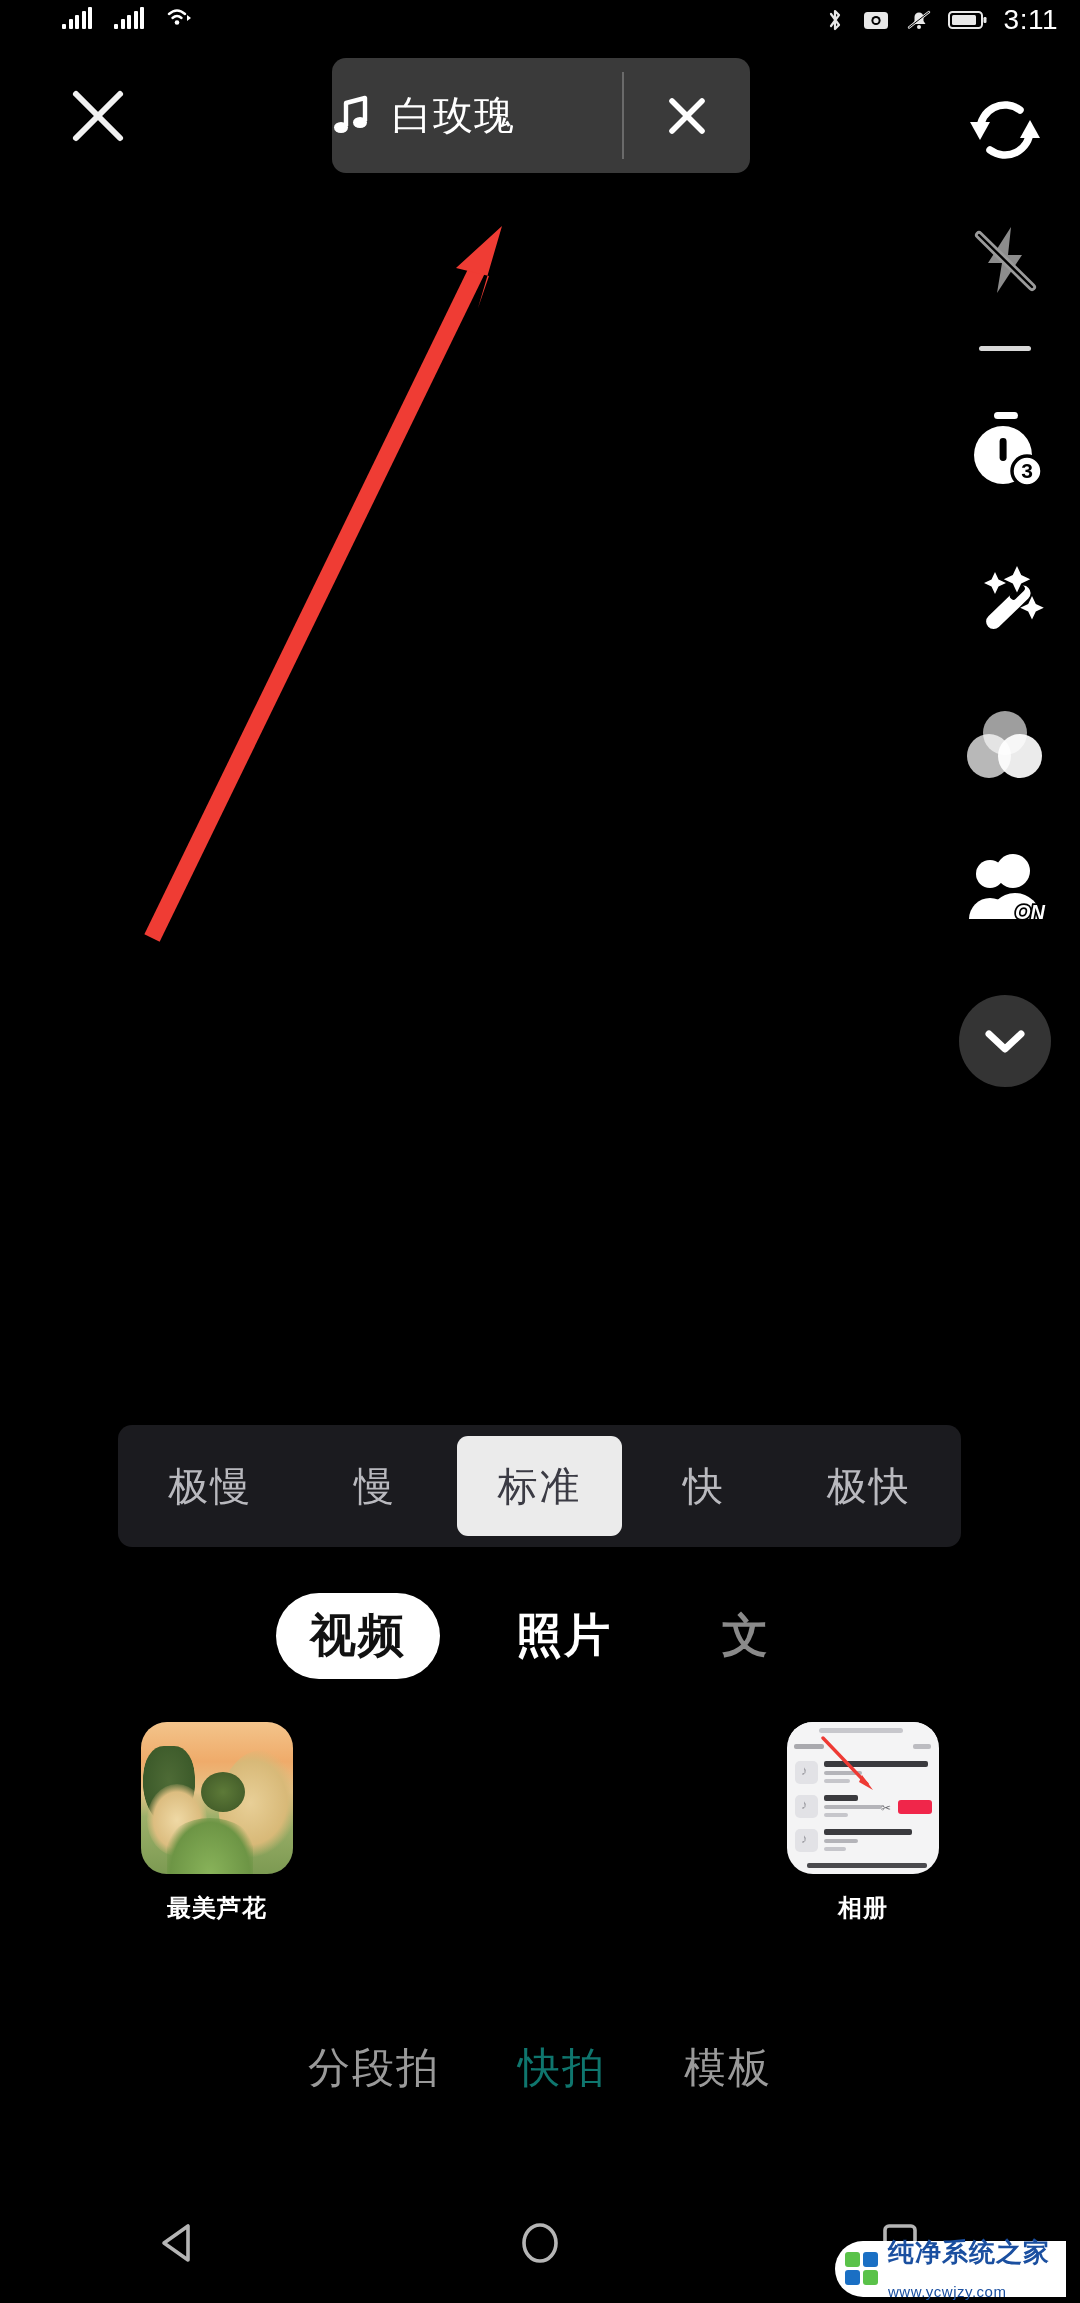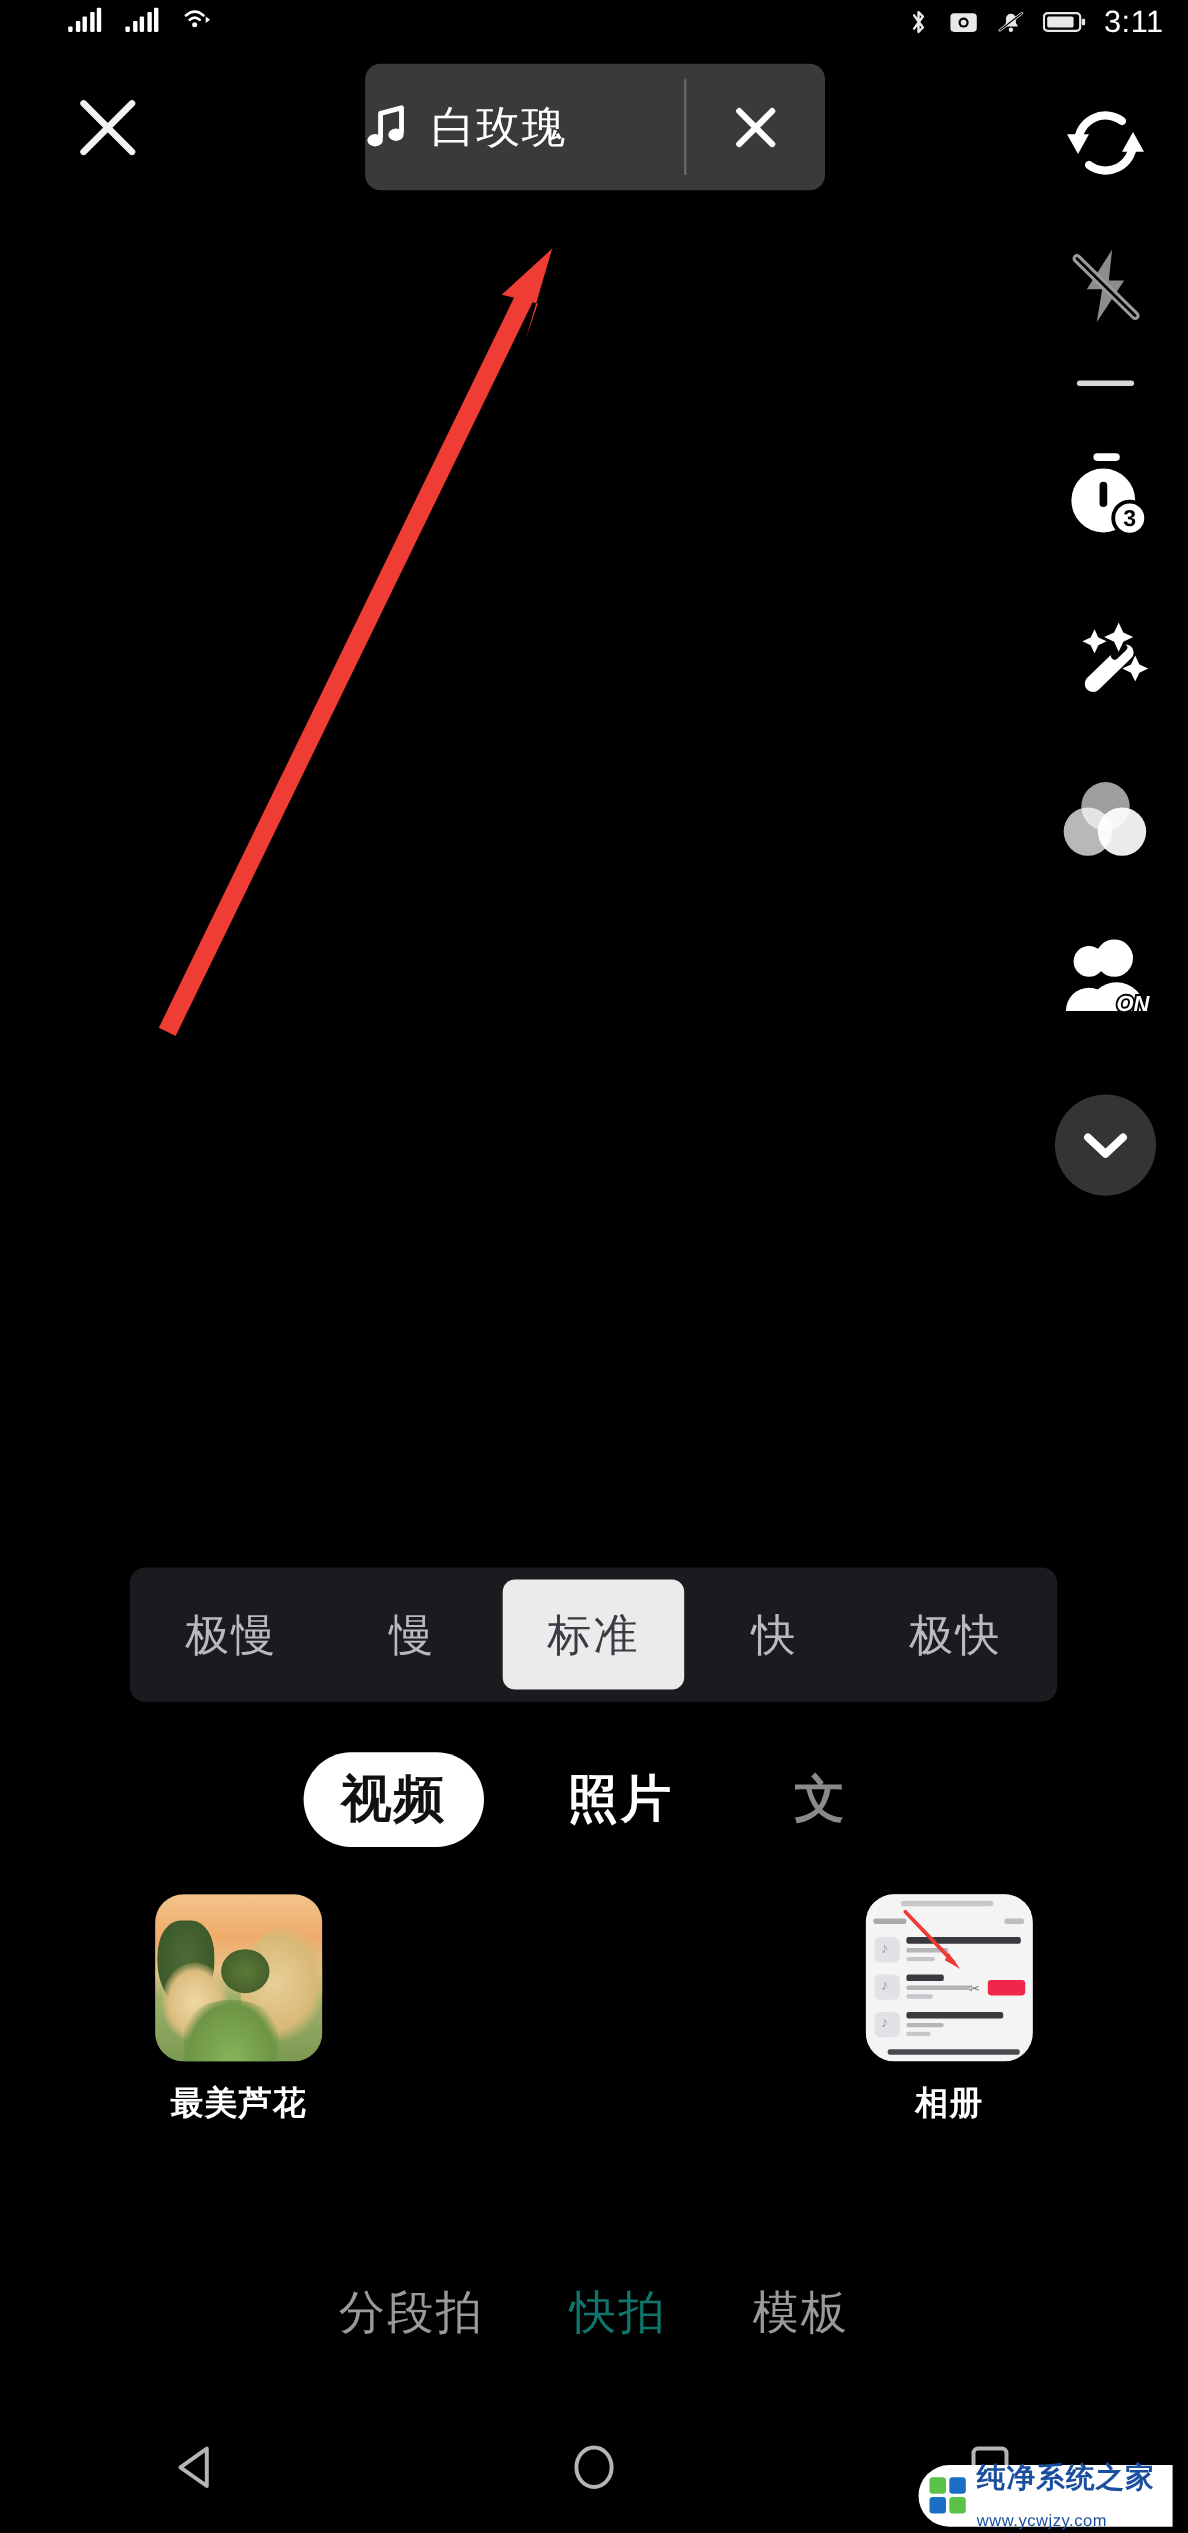--- a/index.html
+++ b/index.html
@@ -120,21 +120,21 @@
     position:absolute; width:230px;
     display:flex; flex-direction:column; align-items:center; gap:18px;
     cursor:pointer;
   }
   #effect-item { left:102px; top:12px; }
   #album-item  { left:748px; top:12px; }
   .thumb {
     width:152px; height:152px; border-radius:26px; overflow:hidden;
     position:relative; background:#222;
   }
-  .thumb-label { font-size:30px; font-weight:bold; color:#fff; letter-spacing:1px; }
+  .thumb-label { font-size:24px; font-weight:bold; color:#fff; letter-spacing:1px; }
 
   
   .reed-sky {
     position:absolute; inset:0;
     background:linear-gradient(180deg,#f3c48b 0%,#efab6a 26%,#e7c489 46%,#9db06a 62%,#7c9a52 100%);
   }
   .reed-tree {
     position:absolute; left:2px; top:24px; width:52px; height:78px;
     background:radial-gradient(ellipse at 50% 45%,#4e6b36 0%,#3c5a2a 70%,rgba(60,90,42,0) 72%);
     border-radius:40%;
@@ -192,21 +192,21 @@
   .alb-scissor { position:absolute; right:48px; top:11px; font-size:12px; color:#6b6b70; }
   .alb-bottomline {
     position:absolute; left:20px; bottom:6px; right:12px; height:5px;
     background:#4a4a4e; border-radius:2px;
   }
   .alb-arrow { position:absolute; left:0; top:0; width:100%; height:100%; }
 
   
   #bottom-modes {
     position:absolute; left:0; top:2040px; width:1080px; height:90px;
-    display:flex; align-items:flex-end; justify-content:center; gap:78px;
+    display:flex; align-items:flex-start; justify-content:center; gap:78px;
   }
   .bmode {
     font-size:42px; color:#9a9a9a; letter-spacing:2px; cursor:pointer; white-space:nowrap;
   }
   .bmode.active { color:#0f766e; font-weight:normal; }
 
   
   #android-nav {
     position:absolute; left:0; bottom:0; width:1080px; height:120px;
     display:flex; align-items:center; justify-content:space-around;

